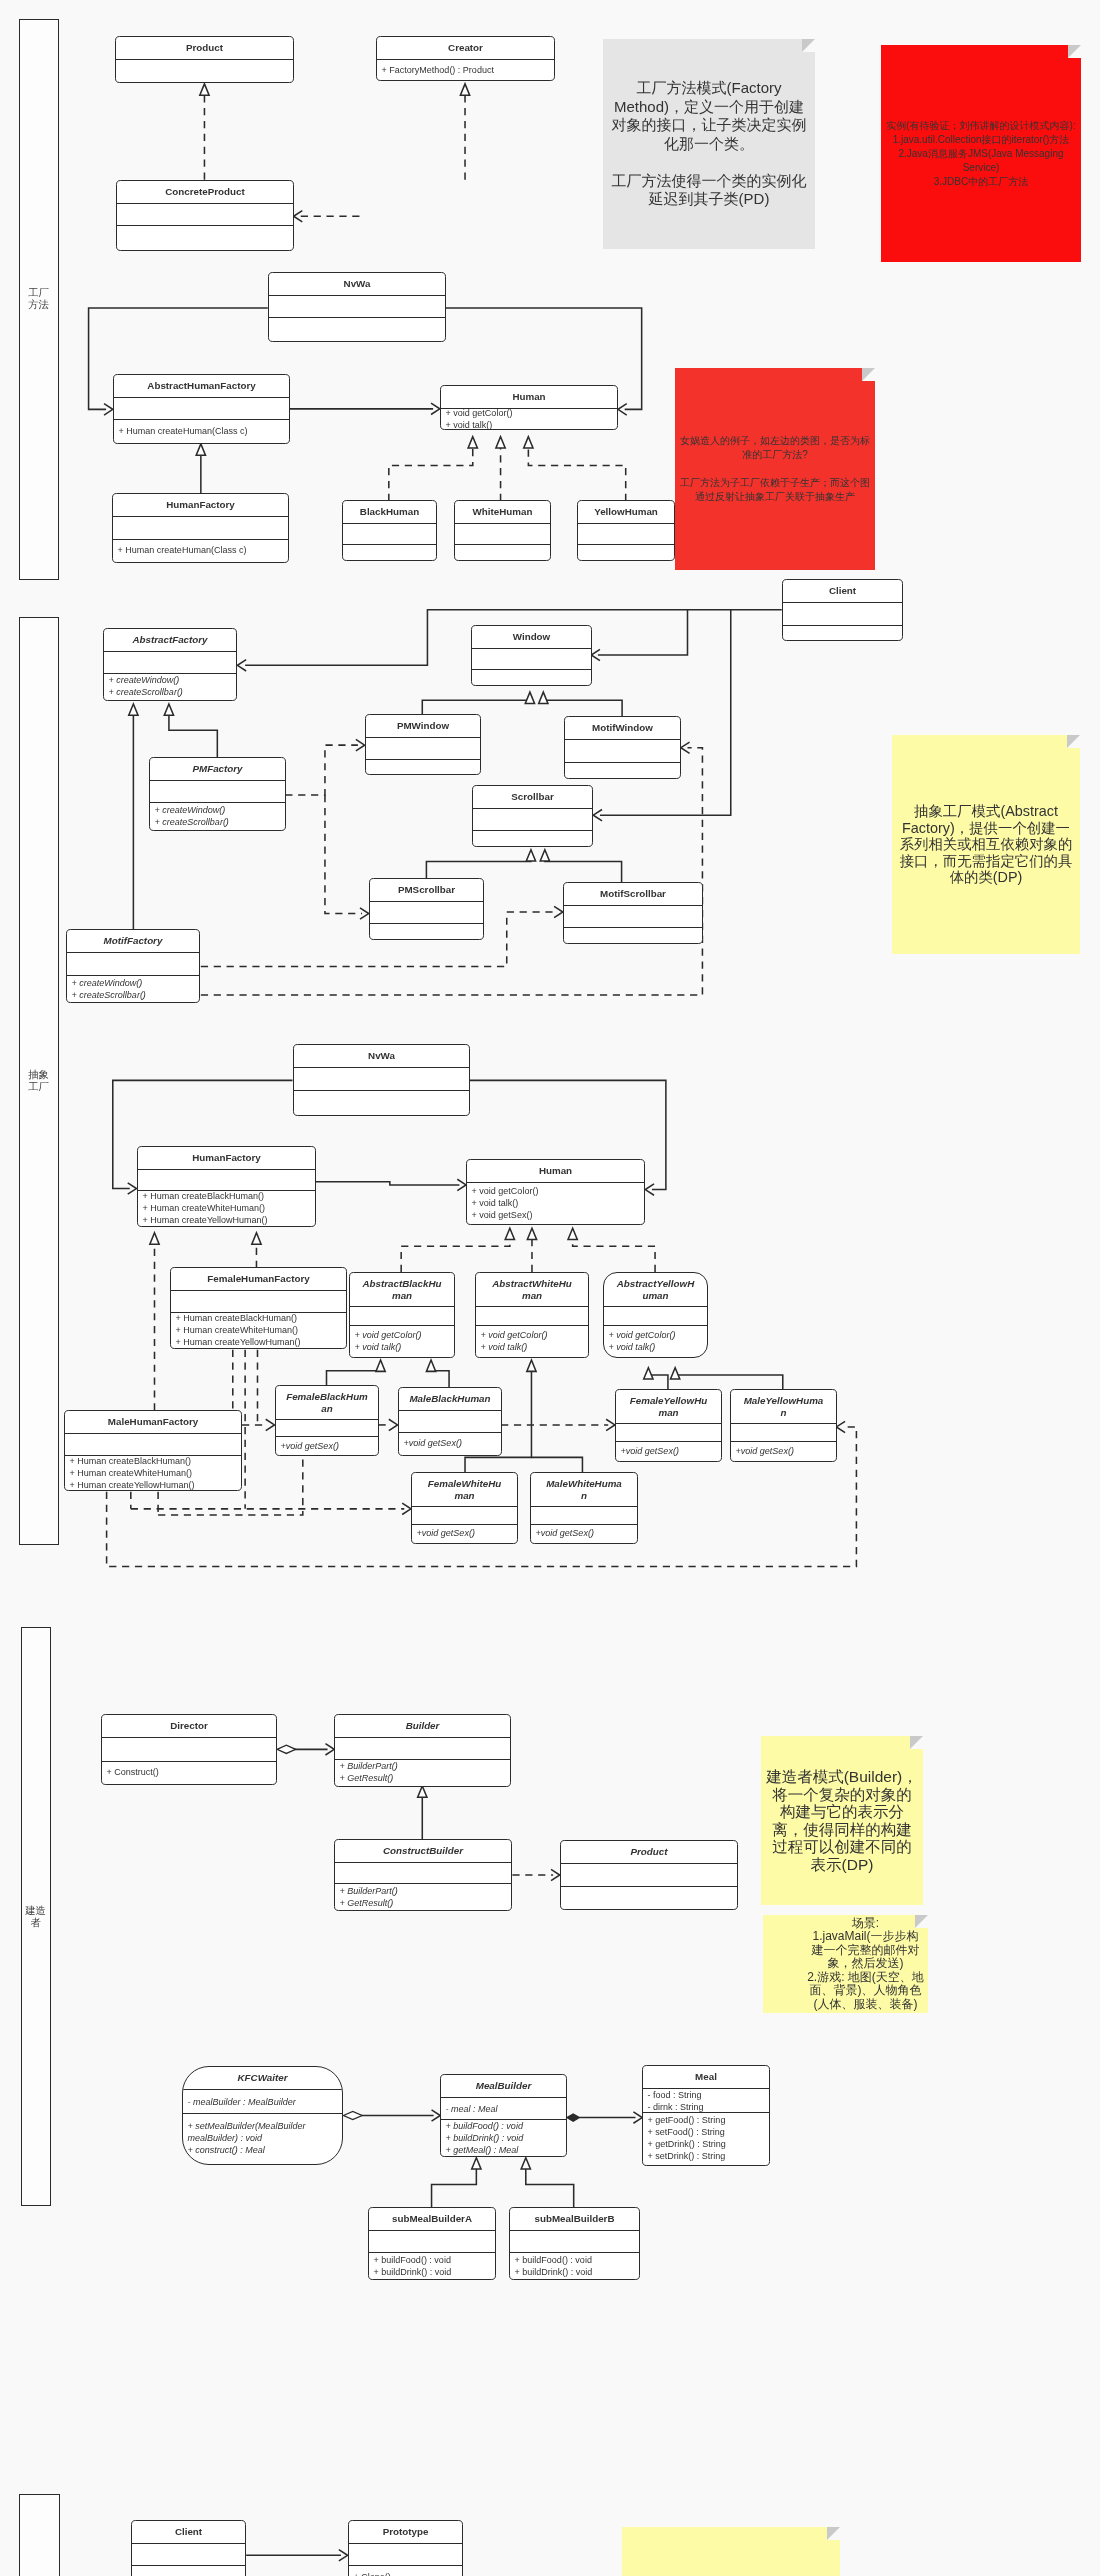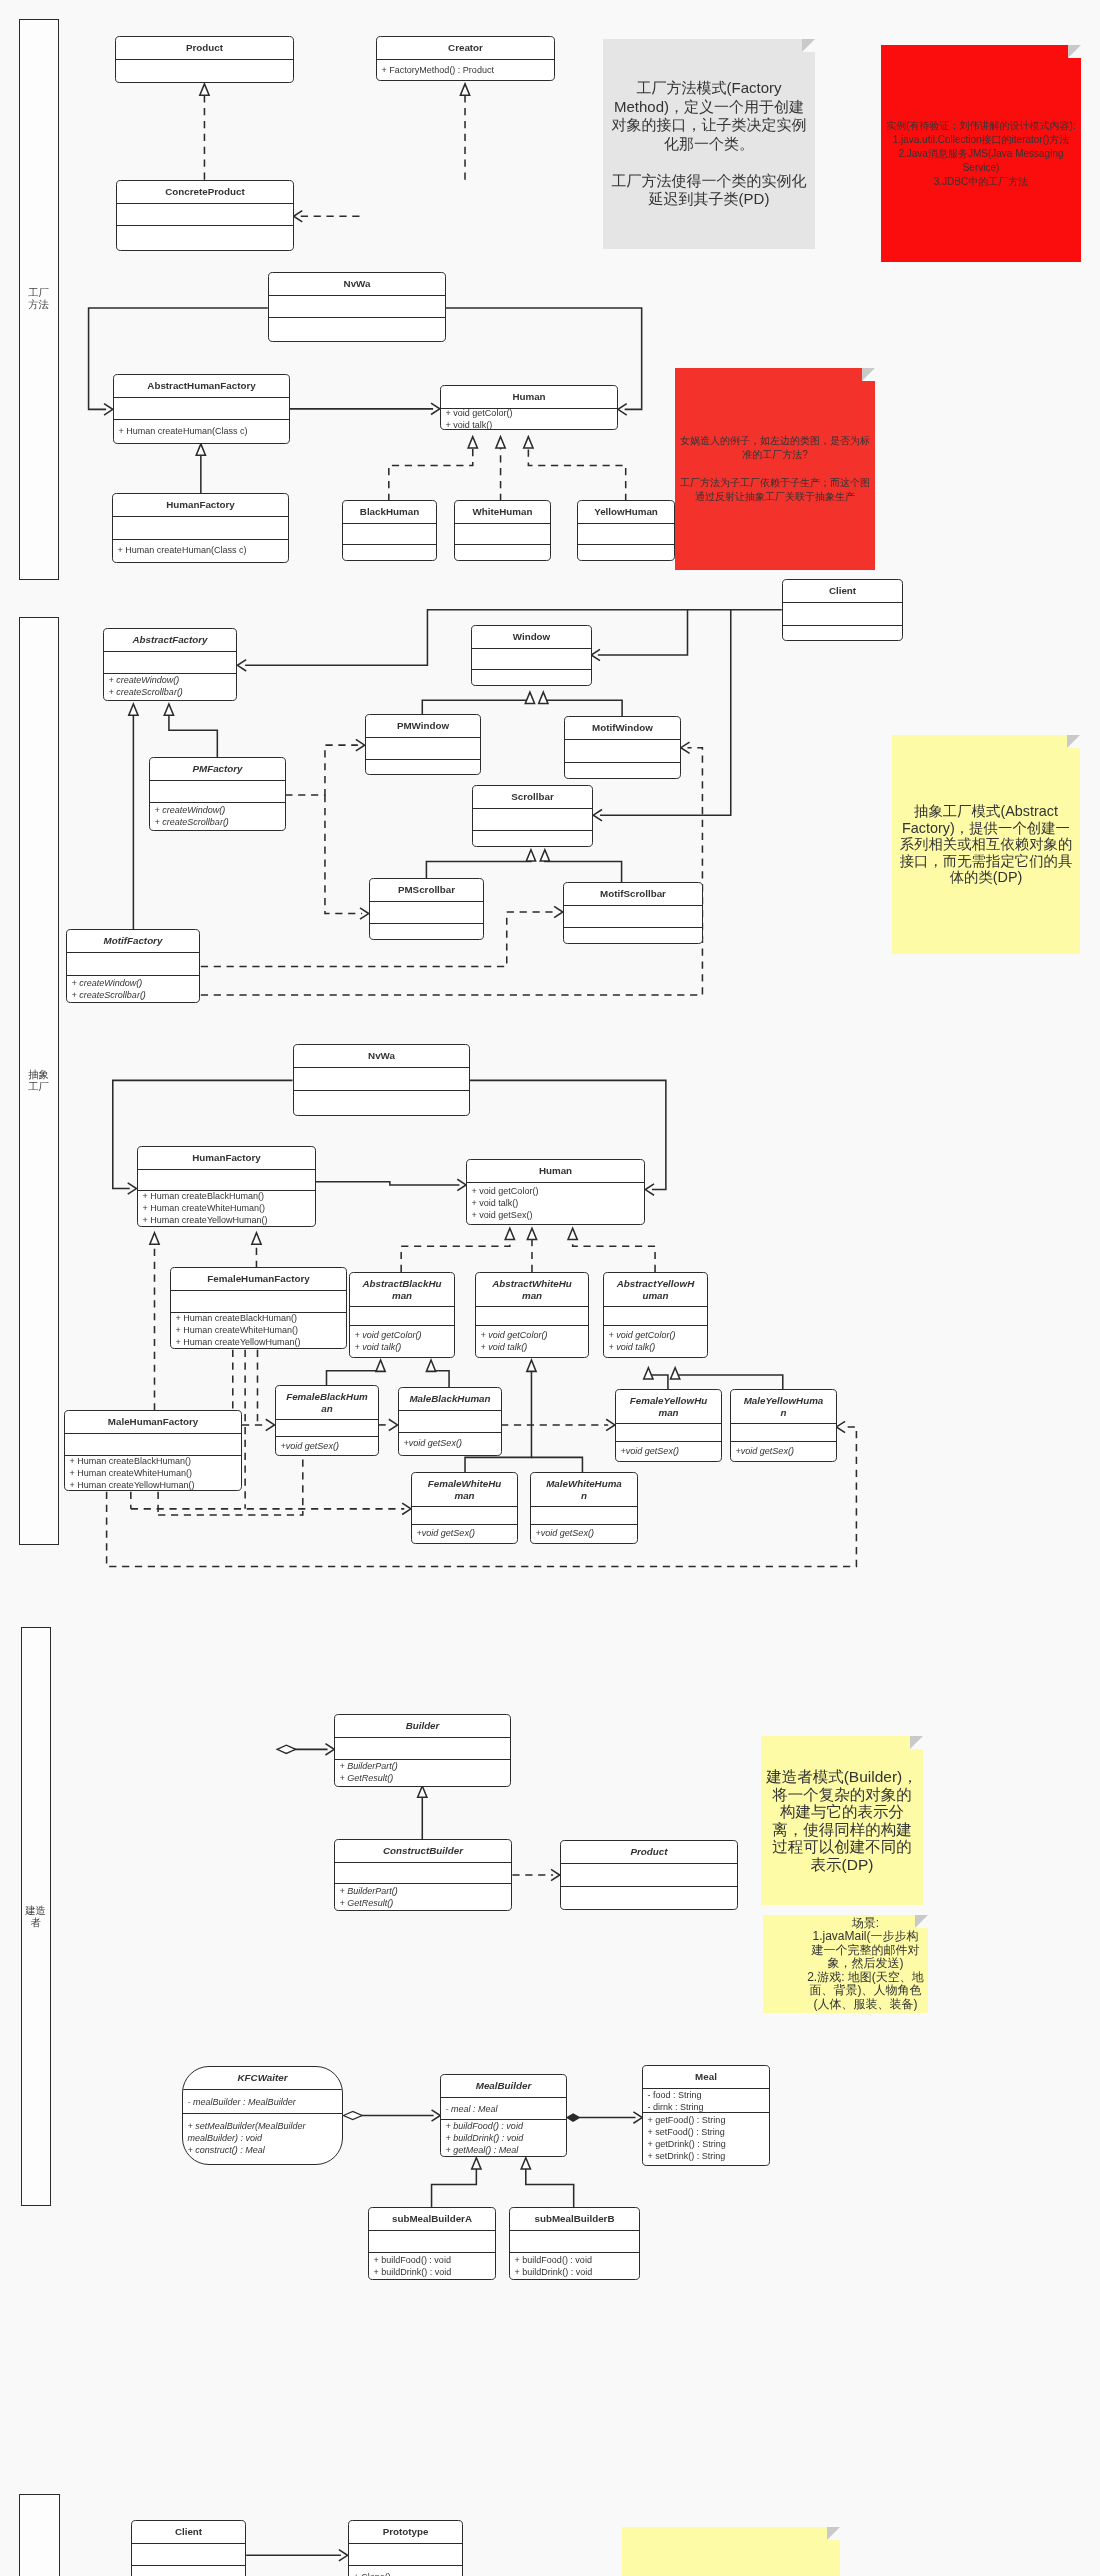--- a/index.html
+++ b/index.html
@@ -418,21 +418,21 @@
       <div class="row" style="height:34px">
         <div class="tt it">AbstractWhiteHu</div>
         <div class="tt it">man</div>
       </div>
       <div class="row" style="height:19px"></div>
       <div class="row last" style="height:30px">
         <div class="mm it">+ void getColor()</div>
         <div class="mm it">+ void talk()</div>
       </div>
     </div>
-<div class="uml" style="left:603px;top:1272px;width:105px;height:86px;">
+<div class="uml" style="left:603px;top:1272px;width:105px;height:86px;border-radius:14px;">
       <div class="row" style="height:34px">
         <div class="tt it">AbstractYellowH</div>
         <div class="tt it">uman</div>
       </div>
       <div class="row" style="height:19px"></div>
       <div class="row last" style="height:30px">
         <div class="mm it">+ void getColor()</div>
         <div class="mm it">+ void talk()</div>
       </div>
     </div>
@@ -486,20 +486,29 @@
       </div>
     </div>
 <div class="uml" style="left:530px;top:1472px;width:108px;height:72px;">
       <div class="row" style="height:34px">
         <div class="tt it">MaleWhiteHuma</div>
         <div class="tt it">n</div>
       </div>
       <div class="row" style="height:17.5px"></div>
       <div class="row last" style="height:17.5px">
         <div class="mm it">+void getSex()</div>
+      </div>
+    </div>
+<div class="uml" style="left:101px;top:1714px;width:176px;height:71px;">
+      <div class="row" style="height:23px">
+        <div class="tt">Director</div>
+      </div>
+      <div class="row" style="height:24px"></div>
+      <div class="row last" style="height:20px">
+        <div class="mm">+ Construct()</div>
       </div>
     </div>
 <div class="uml" style="left:334px;top:1714px;width:177px;height:73px;">
       <div class="row" style="height:23px">
         <div class="tt it">Builder</div>
       </div>
       <div class="row" style="height:21.6px"></div>
       <div class="row last" style="height:25px">
         <div class="mm it">+ BuilderPart()</div>
         <div class="mm it">+ GetResult()</div>

